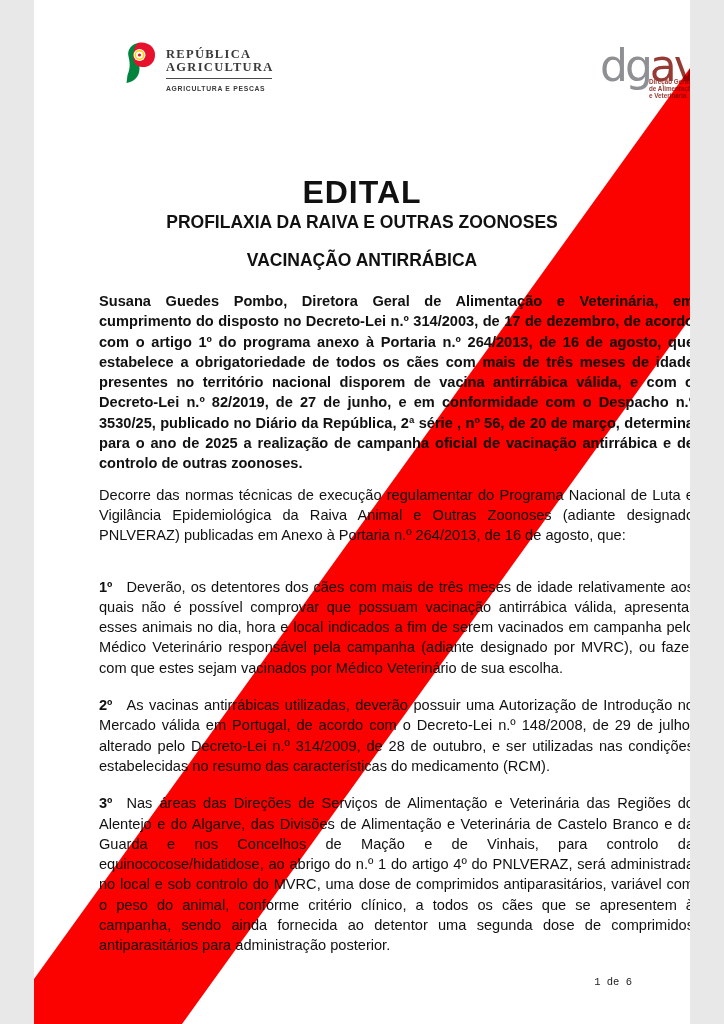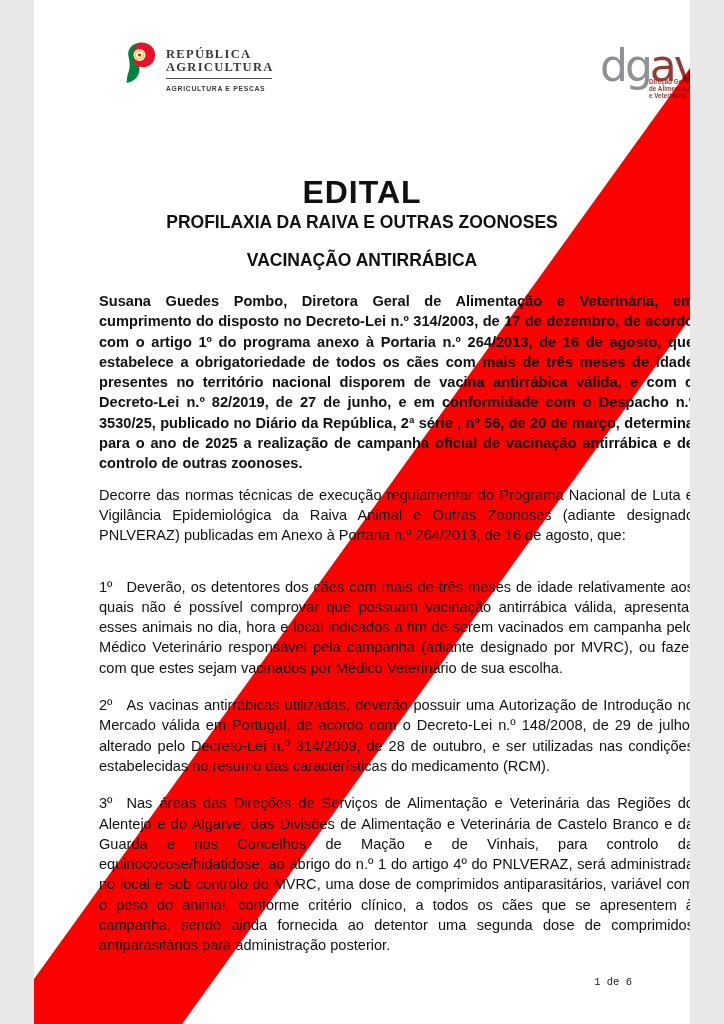--- a/index.html
+++ b/index.html
@@ -61,21 +61,21 @@
   }
 
   
   .body-text {
     position: absolute; top: 291px; left: 65px; width: 595px;
     font-size: 14.6px; line-height: 20.3px; text-align: justify; color: #111;
   }
   .p-lead { font-weight: bold; margin-bottom: 11px; }
   .p-normal { margin-bottom: 31px; }
   .item { margin-bottom: 17px; }
-  .item-num { font-weight: normal; margin-right: 14px; }
+  .item-num { font-weight: bold; margin-right: 14px; }
 
   
   .page-number {
     position: absolute; top: 976px; right: 58px;
     font-family: "Liberation Mono", "DejaVu Sans Mono", monospace;
     font-size: 10.5px; color: #222;
   }
 
   
   .void-band {

